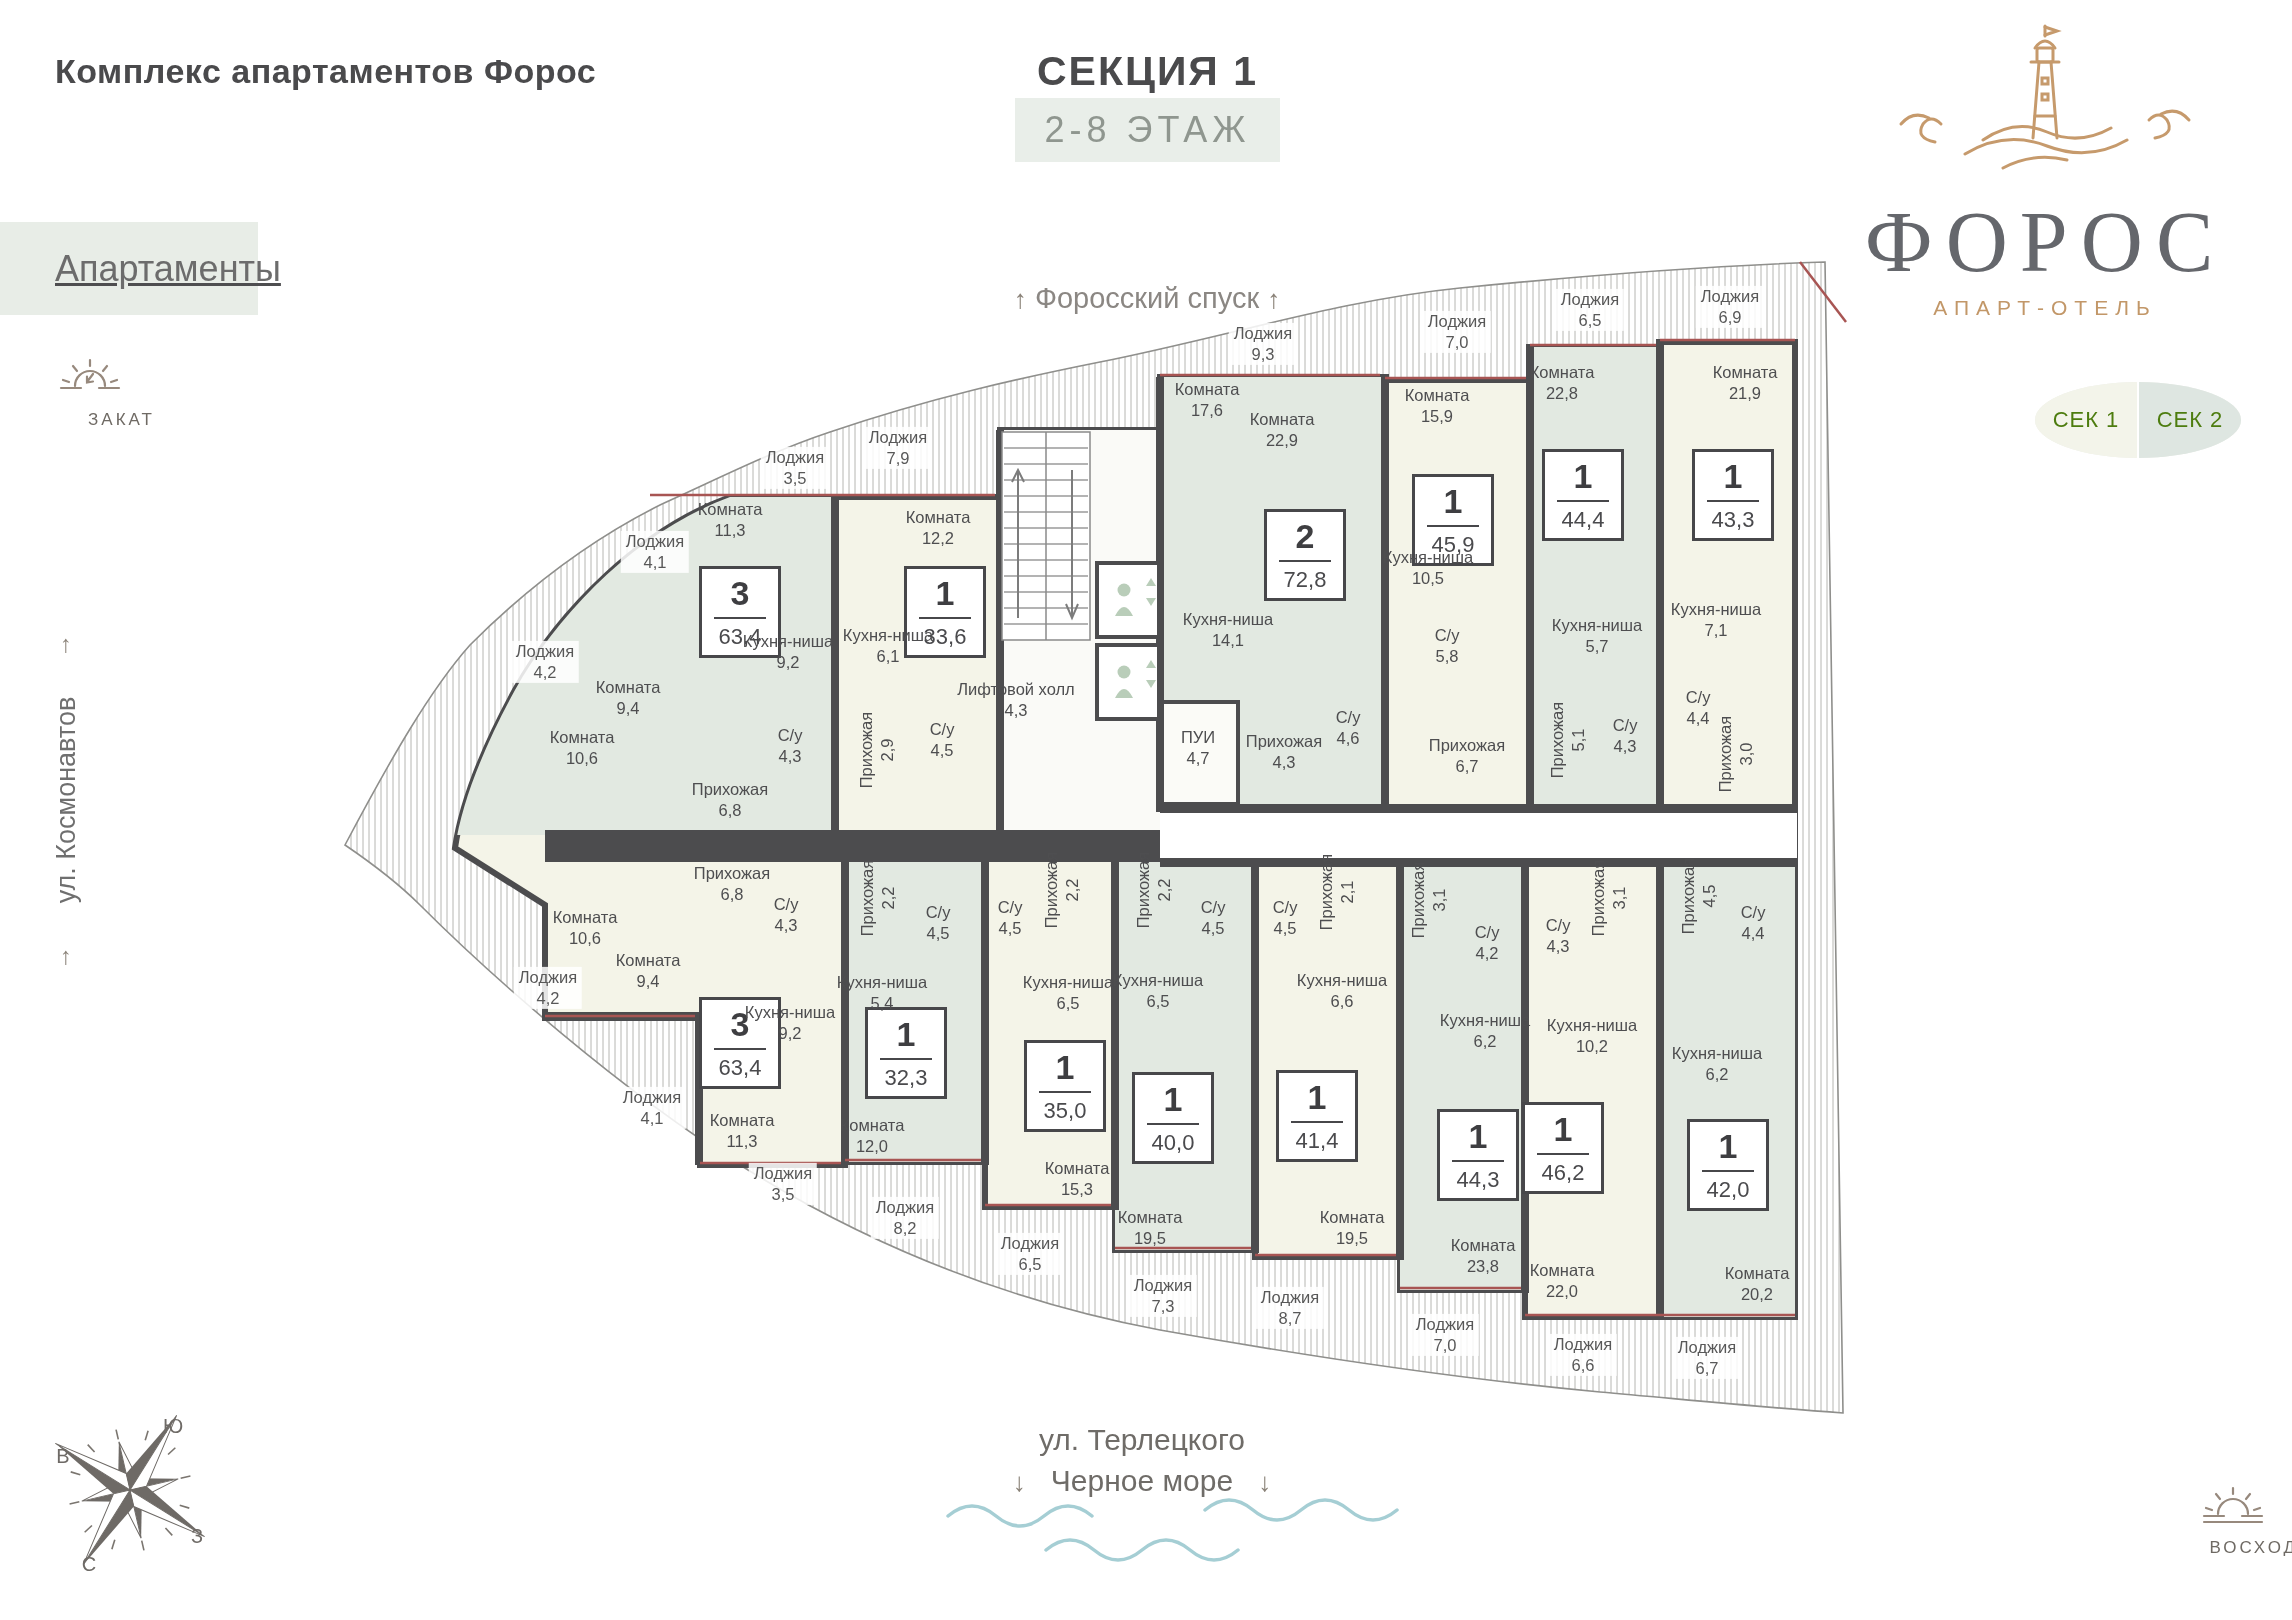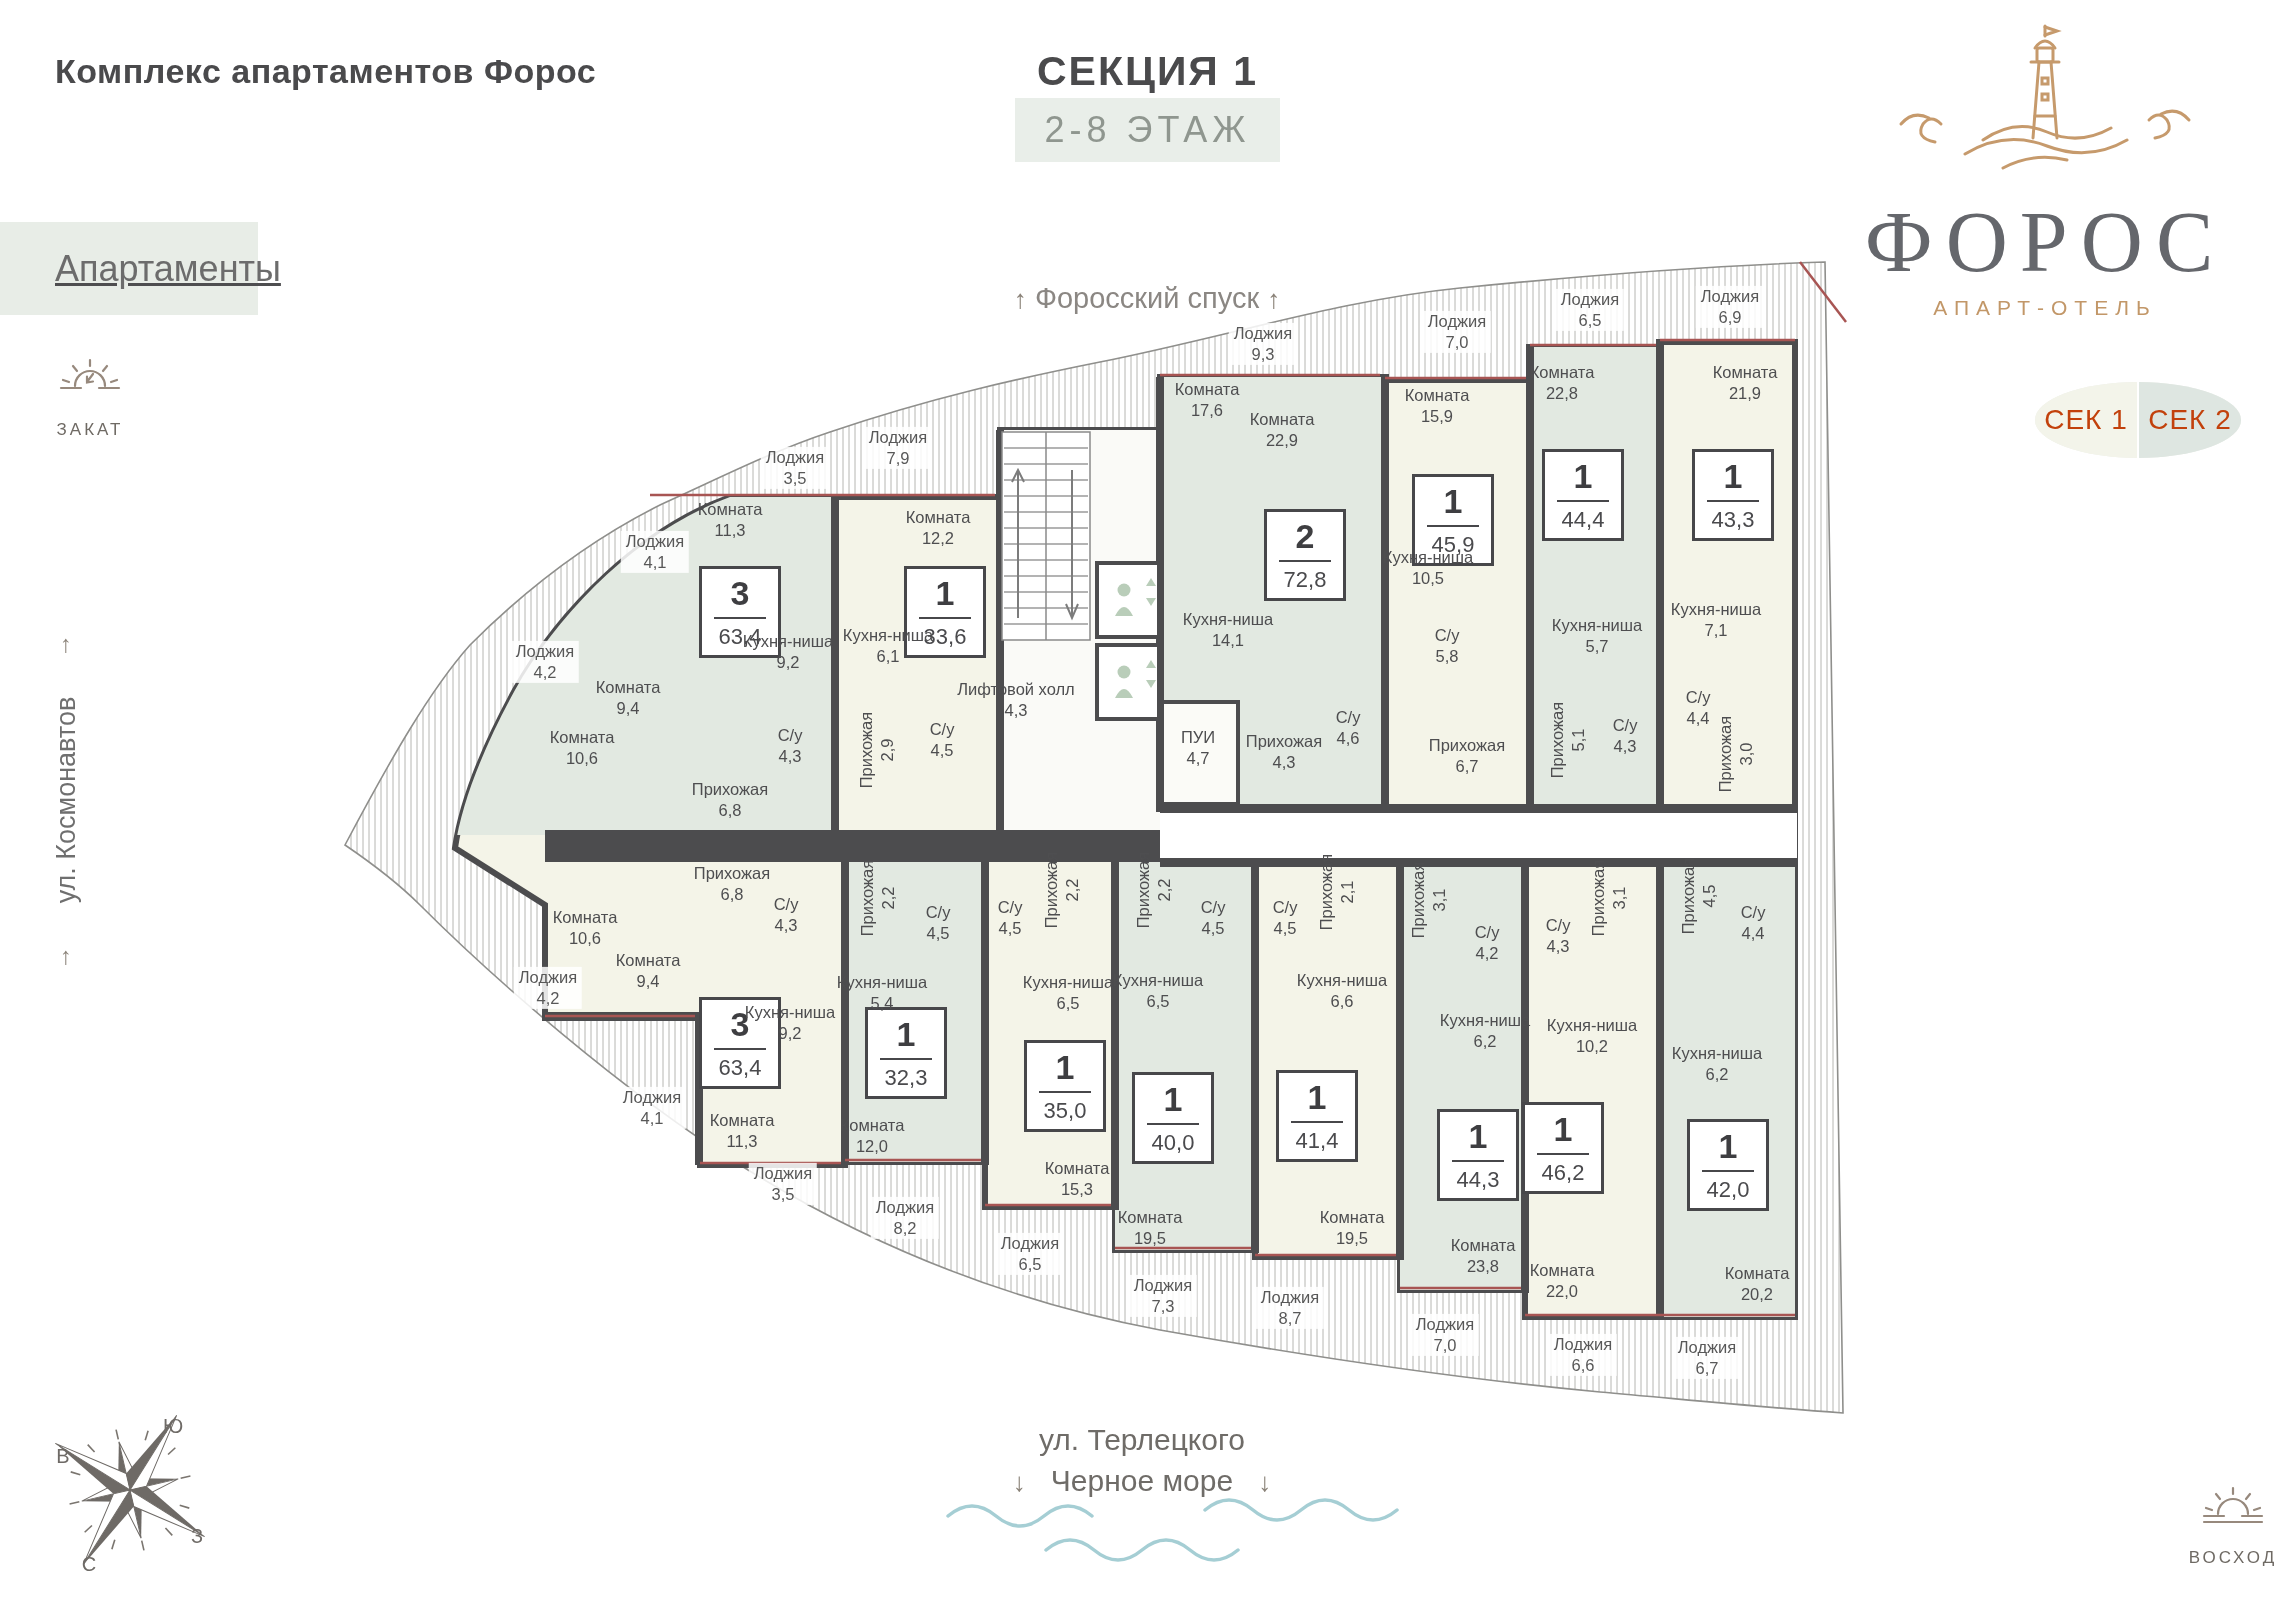--- a/index.html
+++ b/index.html
@@ -19,34 +19,34 @@
              font-size:36px;color:#8f968f;letter-spacing:5px;}
 
   
   .logo-name{left:1850px;top:192px;width:390px;text-align:center;font-family:"Liberation Serif",serif;
              font-size:86px;color:#65676c;letter-spacing:12px;}
   .logo-sub{left:1850px;top:296px;width:390px;text-align:center;font-size:21px;color:#c29768;letter-spacing:7px;}
 
   
   .sek-wrap{left:2035px;top:382px;width:206px;height:76px;border-radius:50%;overflow:hidden;display:flex;
             box-shadow:0 0 0 1px #eceee9 inset;}
-  .sek{flex:1;display:flex;align-items:center;justify-content:center;font-size:28px;color:#c2410c;letter-spacing:1px;cursor:pointer;}
+  .sek{flex:1;display:flex;align-items:center;justify-content:center;font-size:22px;color:#4d7c0f;letter-spacing:1px;cursor:pointer;}
   .sek1{background:#f3f4ea;border-right:2px solid #ffffff;}
   .sek2{background:#dee6e1;}
 
   
   .street-top{left:947px;top:244px;width:400px;text-align:center;font-size:29px;color:#8b8783;margin-top:38px;}
   .arrow{color:#8a8278;font-size:26px;}
   .street-left{left:22px;top:640px;height:320px;width:88px;}
   .street-left .txt{position:absolute;left:50%;top:50%;transform:translate(-50%,-50%) rotate(-90deg);
                     white-space:nowrap;font-size:27px;color:#6f6f6f;}
   .larrow{position:absolute;left:50%;transform:translateX(-50%);font-size:24px;color:#8a8278;}
   .street-bottom{left:932px;top:1420px;width:420px;text-align:center;font-size:30px;color:#6f6c68;line-height:1.35;}
   .sun-block{width:130px;text-align:center;}
-  .sun-block .cap{font-size:17px;letter-spacing:3px;color:#6f6a64;margin-top:16px;}
+  .sun-block .cap{font-size:17px;letter-spacing:3px;color:#6f6a64;margin-top:6px;text-align:right;}
 
   
   #labels{left:0;top:0;width:2292px;height:1620px;pointer-events:none;}
   .rlabel{position:absolute;transform:translate(-50%,-50%);text-align:center;font-size:16.5px;color:#4e4e50;
           line-height:1.28;white-space:nowrap;}
   .rlabel.vert{transform:translate(-50%,-50%) rotate(-90deg);}
   .rlabel.loggia{background:rgba(255,255,255,.85);padding:0 5px;color:#585858;}
   .badge{position:absolute;transform:translate(-50%,-50%);background:#fff;border:3px solid #47474a;
          padding:7px 12px 5px;text-align:center;min-width:52px;}
   .badge .num{font-size:34px;font-weight:600;color:#3e3e41;line-height:1;padding-bottom:7px;

